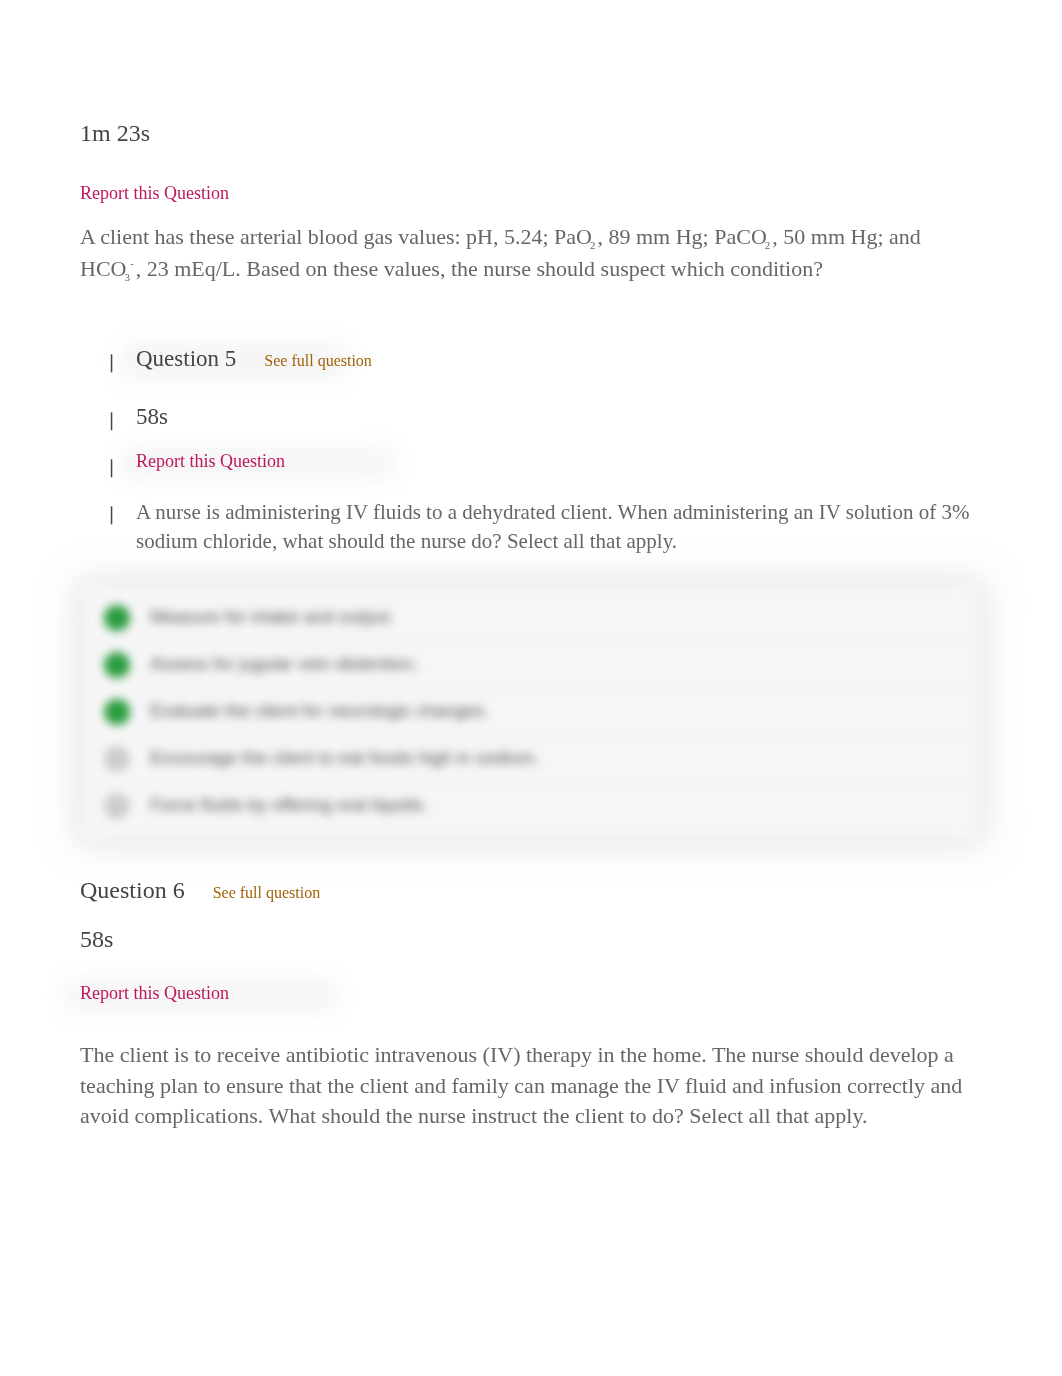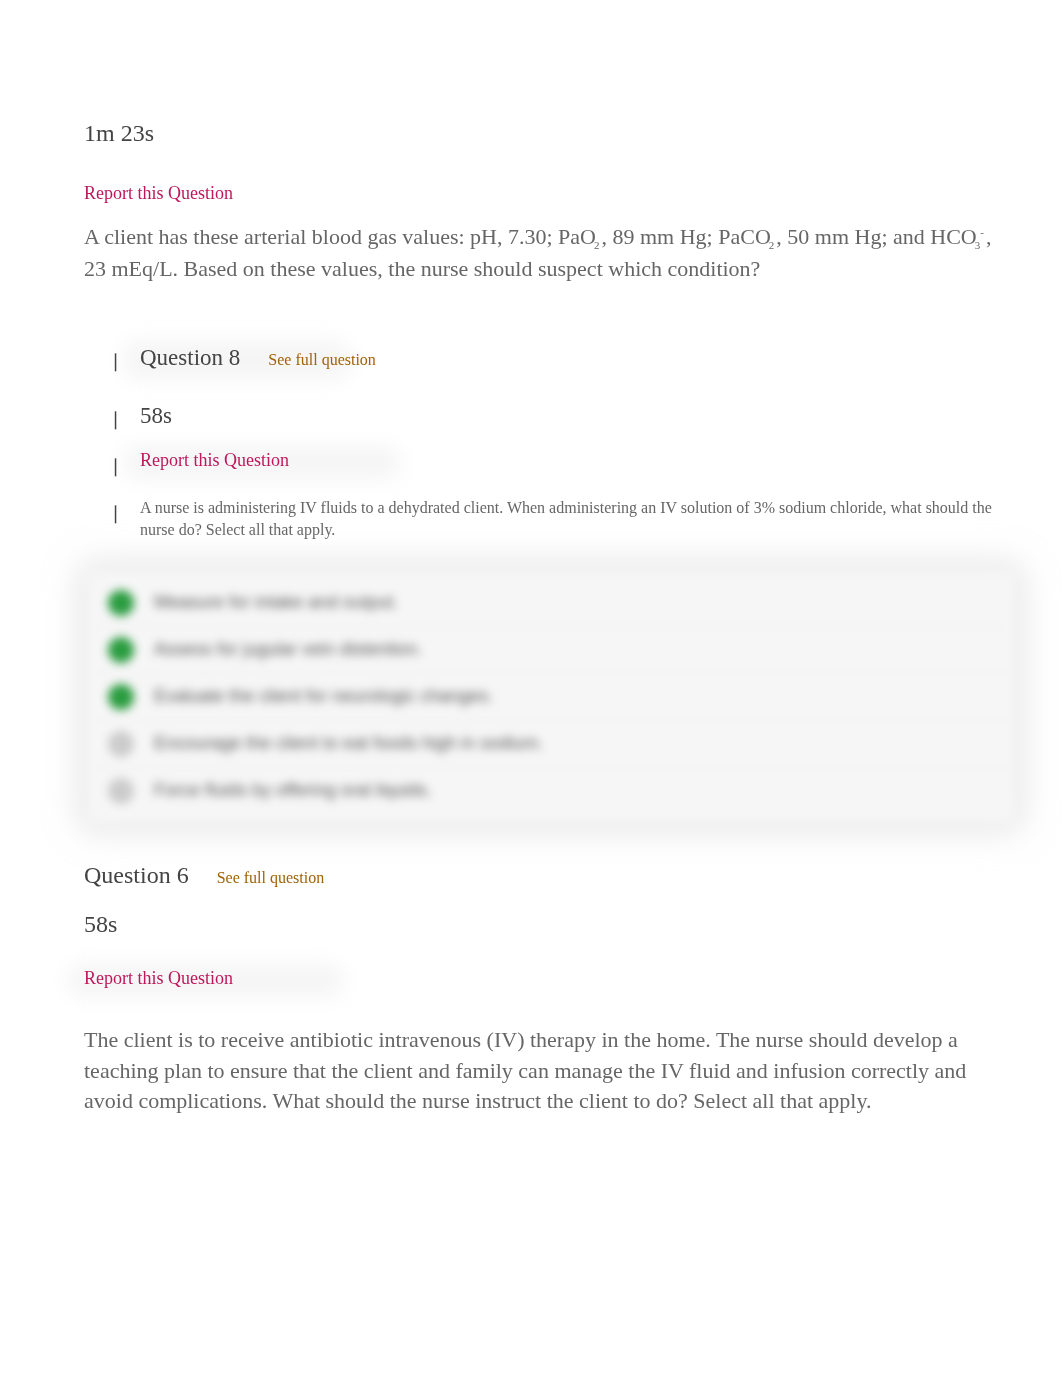--- a/index.html
+++ b/index.html
@@ -3,21 +3,21 @@
 <meta charset="utf-8">
 <style>
   * { box-sizing: border-box; margin: 0; padding: 0; }
   body {
     font-family: Georgia, 'Times New Roman', serif;
     color: #555;
     background: #fff;
     width: 1062px;
     padding: 0;
   }
-  .container { padding: 0 44px; margin-left: 40px; }
+  .container { padding: 0 80px; }
   .block { margin-bottom: 40px; }
   .timer {
     font-size: 24px;
     color: #444;
     margin-top: 120px;
     margin-bottom: 36px;
   }
   .report-link {
     color: #be185d;
     font-size: 18px;
@@ -68,21 +68,21 @@
     font-family: sans-serif;
     color: #444;
     font-size: 18px;
     line-height: 1.4;
     padding-top: 4px;
   }
   .li-body { flex: 1; }
   .li-body .q-title { font-size: 23px; }
   .li-body .timer-inner { font-size: 23px; color: #444; }
   .li-body .report-link { margin-bottom: 0; }
-  .li-body .q-text { font-size: 16px; }
+  .li-body .q-text { font-size: 21px; }
 
   
   .answer-card {
     margin: 20px 4px 40px 4px;
     border-radius: 10px;
     background: #f6f6f6;
     box-shadow: 0 0 28px 14px rgba(220,220,220,0.55);
     filter: blur(5px);
     padding: 8px 6px;
   }
@@ -124,30 +124,30 @@
 </style>
 </head>
 <body>
 
 <div class="container">
 
   <div class="block">
     <div class="timer">1m 23s</div>
     <a class="report-link">Report this Question</a>
     <p class="q-text">
-      <span>A client has these arterial blood gas values: pH, 7.30; PaO</span><sub>2</sub><span>, 89 mm Hg; PaCO</span><sub>2</sub><span>, 50 mm Hg; and HCO</span><sub>3</sub><sup>-</sup><span>, 23 mEq/L. Based on these values, the nurse should suspect which condition?</span>
+      <span>A client has these arterial blood gas values: pH, 5.24; PaO</span><sub>2</sub><span>, 89 mm Hg; PaCO</span><sub>2</sub><span>, 50 mm Hg; and HCO</span><sub>3</sub><sup>-</sup><span>, 23 mEq/L. Based on these values, the nurse should suspect which condition?</span>
     </p>
   </div>
 
   <ul class="indented-list">
     <li>
       <span class="bullet-glyph">❘</span>
       <div class="li-body">
         <div class="q-row inner">
-          <span class="q-title hl-wrap">Question 8</span>
+          <span class="q-title hl-wrap">Question 5</span>
           <span class="see-full">See full question</span>
         </div>
       </div>
     </li>
     <li>
       <span class="bullet-glyph">❘</span>
       <div class="li-body">
         <span class="timer-inner">58s</span>
       </div>
     </li>

